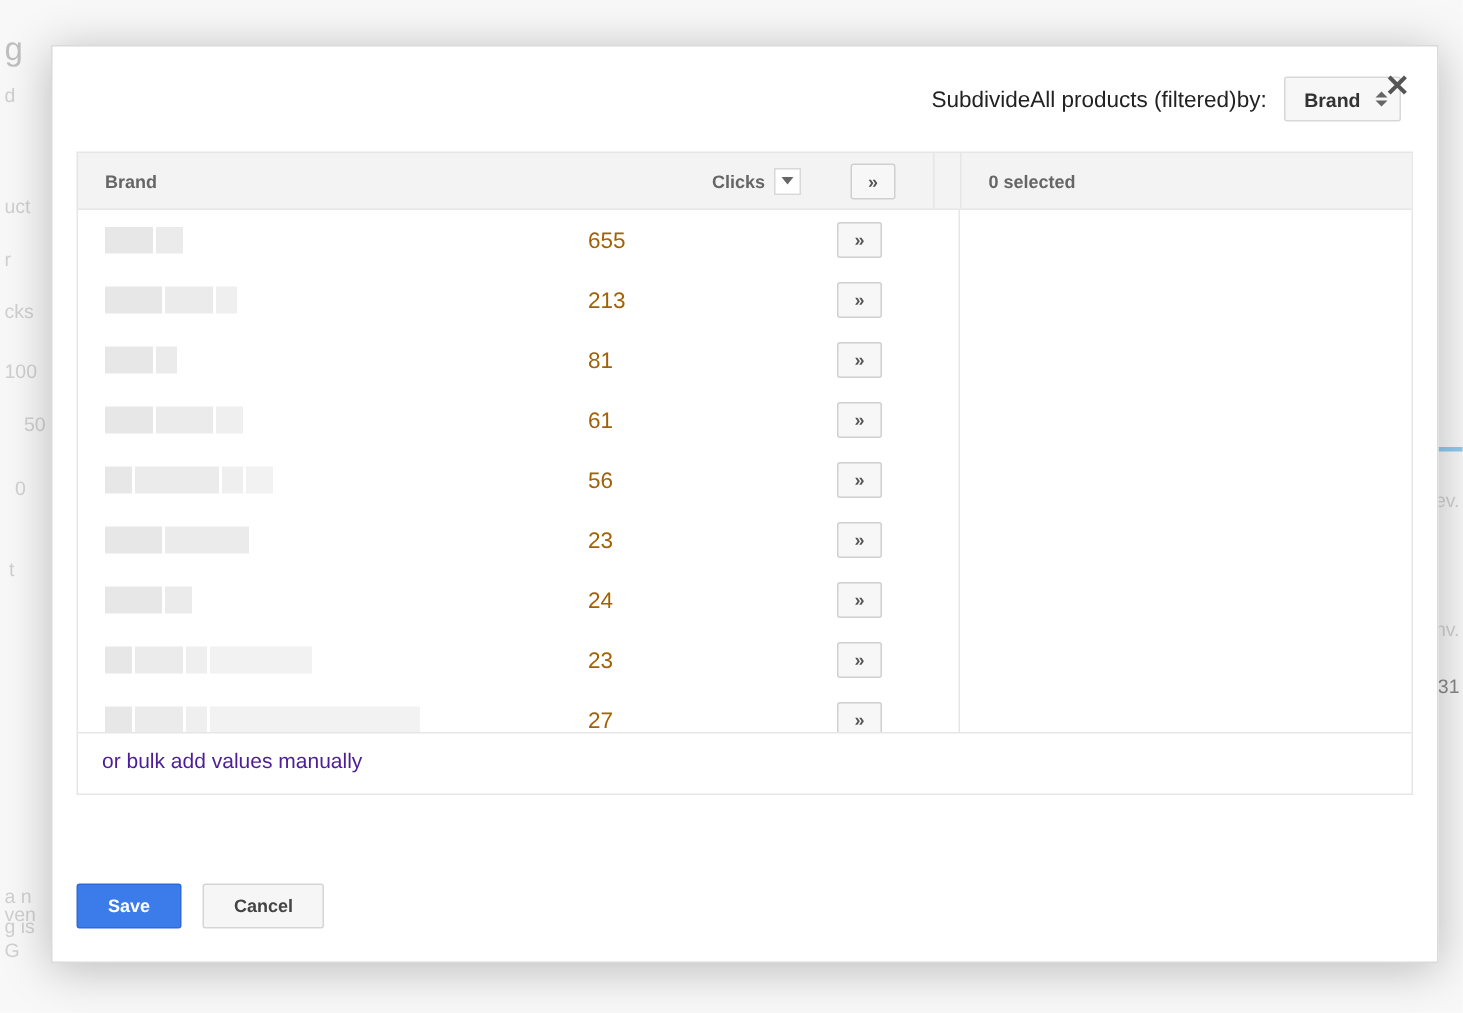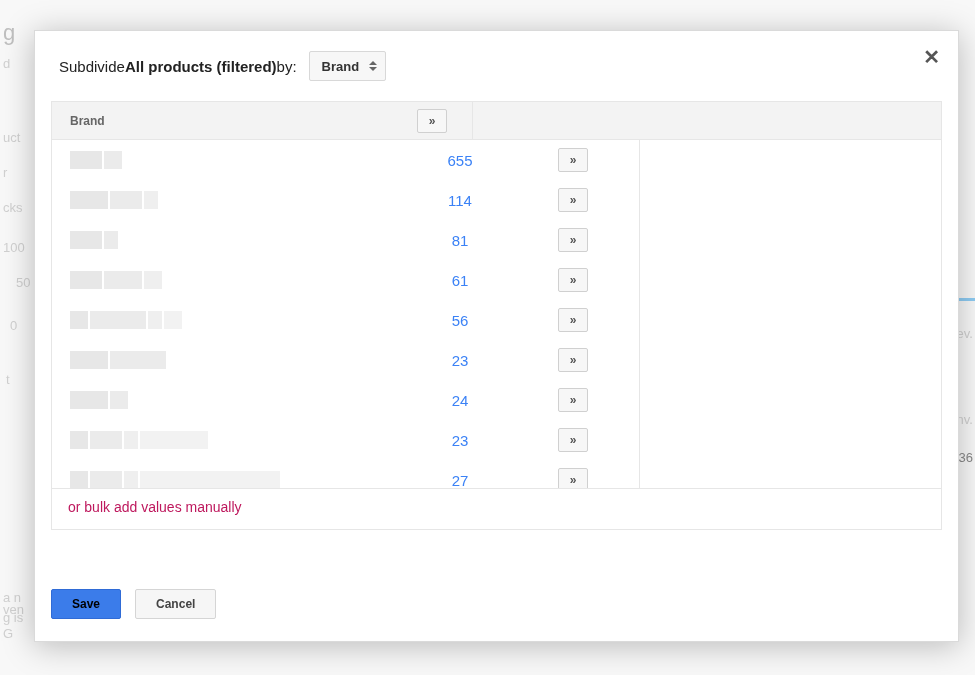--- a/index.html
+++ b/index.html
@@ -28,24 +28,24 @@
     border: 1px solid #dadada;
     box-shadow: 0 4px 30px rgba(0,0,0,.25);
     z-index: 5;
     display: flex; flex-direction: column;
   }
 
   .dlg-header {
     padding: 20px 24px 20px 24px;
     font-size: 15px;
     color: #222;
-    display: flex; align-items: center;
+    display: flex; align-items: center; justify-content: flex-end;
   }
   .dlg-header .sub-label { font-weight: 400; }
-  .dlg-header .bold { font-weight: 700; }
+  .dlg-header .bold { font-weight: 400; }
 
   .dropdown {
     margin-left: 12px;
     display: inline-flex; align-items: center;
     height: 30px;
     padding: 0 8px 0 12px;
     border: 1px solid #d8d8d8;
     border-radius: 2px;
     background: #f7f7f7;
     font-size: 13px; font-weight: 700;
@@ -151,52 +151,52 @@
   .row {
     display: flex; align-items: center;
     height: 40px;
   }
   .cell-brand { flex: 0 0 340px; padding-left: 18px; }
   .pix { display:flex; gap:2px; }
   .pix i {
     display:block; height:18px; background:#e6e6e6;
   }
   .cell-clicks {
-    flex: 0 0 150px; text-align: center; padding-right: 14px;
-    font-size: 15px; color: #3b82f6;
+    flex: 0 0 150px; text-align: left; padding-right: 14px;
+    font-size: 15px; color: #a16207;
   }
   .cell-add {
     flex: 0 0 62px; display:flex; justify-content:center;
   }
 
   .right-selected {
     flex: 1 1 auto;
   }
 
   .panel-footer {
     border-top: 1px solid #e6e6e6;
     padding: 10px 16px 14px 16px;
   }
   .panel-footer a {
-    color: #be185d; text-decoration: none; font-size: 14px;
+    color: #4c1d95; text-decoration: none; font-size: 14px;
     cursor: pointer;
   }
 
   .dlg-footer {
     padding: 22px 16px 22px 16px;
     display: flex; gap: 14px;
   }
   .btn {
     height: 30px; padding: 0 20px;
     border-radius: 2px;
     font-size: 12px; font-weight: 700;
     cursor: pointer;
   }
   .btn-primary {
-    background: #3b7cea; color: #000000; border: 1px solid #2f6bd6;
+    background: #3b7cea; color: #ffffff; border: 1px solid #2f6bd6;
   }
   .btn-secondary {
     background: #f6f6f6; color: #444; border: 1px solid #d5d5d5;
   }
 </style>
 </head>
 <body>
 
 <div class="bg-clutter">
   <span style="left:3px; top:20px; font-size:22px; color:#bfbfbf;">g</span>
@@ -207,21 +207,21 @@
   <span style="left:3px; top:240px;">100</span>
   <span style="left:16px; top:275px;">50</span>
   <span style="left:10px; top:318px;">0</span>
   <span style="left:6px; top:372px;">t</span>
   <span style="left:3px; top:564px; line-height:12px;margin-top:48px;">g is</span>
   <span style="left:3px; top:592px; line-height:12px;">a n</span>
   <span style="left:3px; top:604px; line-height:12px;">ven</span>
   <span style="left:3px; top:626px;">G</span>
   <span style="right:2px; top:326px;">ev.</span>
   <span style="right:2px; top:412px;">nv.</span>
-  <span style="right:2px; top:450px; color:#888;">36</span>
+  <span style="right:2px; top:450px; color:#888;">31</span>
   <span style="position:absolute; right:0; top:298px; width:18px; height:3px; background:#8ecbf2;"></span>
 </div>
 
 <div class="dialog">
 
   <div class="close-x">✕</div>
 
   <div class="dlg-header">
     <span class="sub-label">Subdivide </span>
     <span class="bold">All products (filtered)</span>
@@ -233,24 +233,31 @@
           <span class="down"></span>
       </span>
     </span>
   </div>
 
   <div class="body-area">
     <div class="panel">
 
       <div class="thead">
         <div class="th-brand">Brand</div>
+        <div class="th-clicks">
+          <span>Clicks</span>
+          <span class="sortbtn">
+              <span class="down"></span>
+            </span>
+        </div>
         <div class="th-add">
           <button class="addall-btn">»</button>
         </div>
         <div class="th-gap-scroll"></div>
+        <div class="th-selected">0 selected</div>
       </div>
 
       <div class="tbody-wrap">
         <div class="left-scroll" id="rows">
             <div class="row">
               <div class="cell-brand">
                 <div class="pix">
                   <i style="width: 32px; opacity: 0.95;"></i>
                   <i style="width: 18px; opacity: 0.8;"></i>
                 </div>
@@ -261,21 +268,21 @@
               </div>
             </div>
             <div class="row">
               <div class="cell-brand">
                 <div class="pix">
                   <i style="width: 38px; opacity: 0.95;"></i>
                   <i style="width: 32px; opacity: 0.8;"></i>
                   <i style="width: 14px; opacity: 0.65;"></i>
                 </div>
               </div>
-              <div class="cell-clicks">114</div>
+              <div class="cell-clicks">213</div>
               <div class="cell-add">
                 <button class="row-add-btn">»</button>
               </div>
             </div>
             <div class="row">
               <div class="cell-brand">
                 <div class="pix">
                   <i style="width: 32px; opacity: 0.95;"></i>
                   <i style="width: 14px; opacity: 0.8;"></i>
                 </div>

